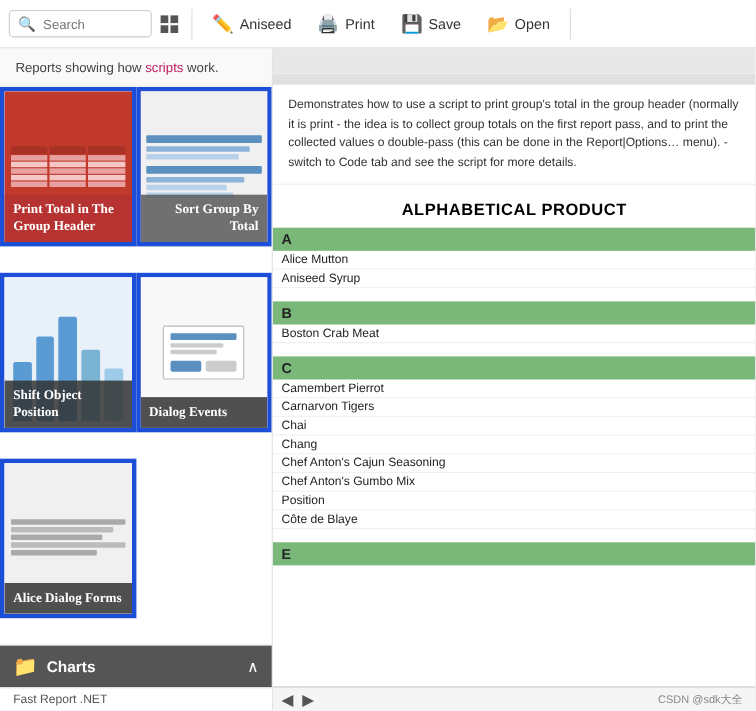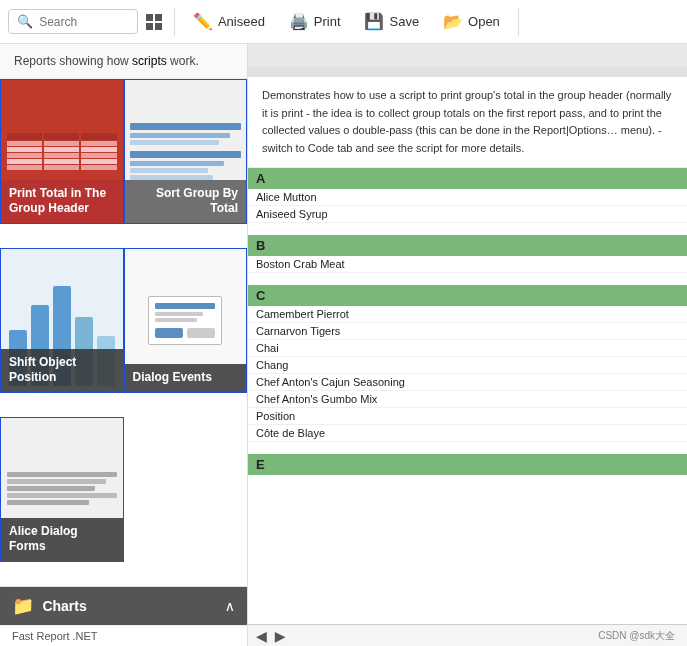--- a/index.html
+++ b/index.html
@@ -35,29 +35,30 @@
     }
 
     
     .left-panel {
       width: 248px; background: #fff; border-right: 1px solid #ddd; display: flex; flex-direction: column; flex-shrink: 0;
     }
     .reports-hint {
       padding: 10px 14px; font-size: 12px; color: #444; background: #f9f9f9;
       border-bottom: 1px solid #eee;
     }
-    .reports-hint a { color: #000000; text-decoration: none; }
+    .reports-hint a { color: #be185d; text-decoration: none; }
 
     .tiles-grid {
       display: grid; grid-template-columns: 1fr 1fr; gap: 0; flex: 1; overflow-y: auto;
       border-bottom: 1px solid #ddd;
     }
     .tile {
-      position: relative; border: 1px solid #1d4ed8; cursor: pointer; overflow: hidden;
+      position: relative; border: 4px solid #1d4ed8; cursor: pointer; overflow: hidden;
       height: 145px;
+      font-family: Liberation Serif, serif;
     }
     .tile-preview {
       width: 100%; height: 100%; background: #f5f5f5; display: flex; align-items: center; justify-content: center;
     }
     .tile-label {
       position: absolute; bottom: 0; left: 0; right: 0;
       padding: 6px 8px; font-size: 12px; font-weight: bold; color: #fff;
       line-height: 1.3;
     }
     .tile-label-red { background: rgba(180,50,50,0.85); }
@@ -268,20 +269,21 @@
 
   <div class="right-panel">
     <div class="report-content">
       <div class="report-header-gray"></div>
       <div class="report-description">
         <span>Demonstrates how to use a script to print group's total in the group header (normally it is print
 - the idea is to collect group totals on the first report pass, and to print the collected values o
 double-pass (this can be done in the Report|Options… menu).
 - switch to Code tab and see the script for more details.</span>
       </div>
+      <div class="report-title">ALPHABETICAL PRODUCT</div>
 
       <div class="section-block">
         <div class="section-header">
           <span>A</span>
         </div>
         <div class="section-item">Alice Mutton</div>
         <div class="section-item">Aniseed Syrup</div>
         <div class="section-spacer"></div>
       </div>
 

